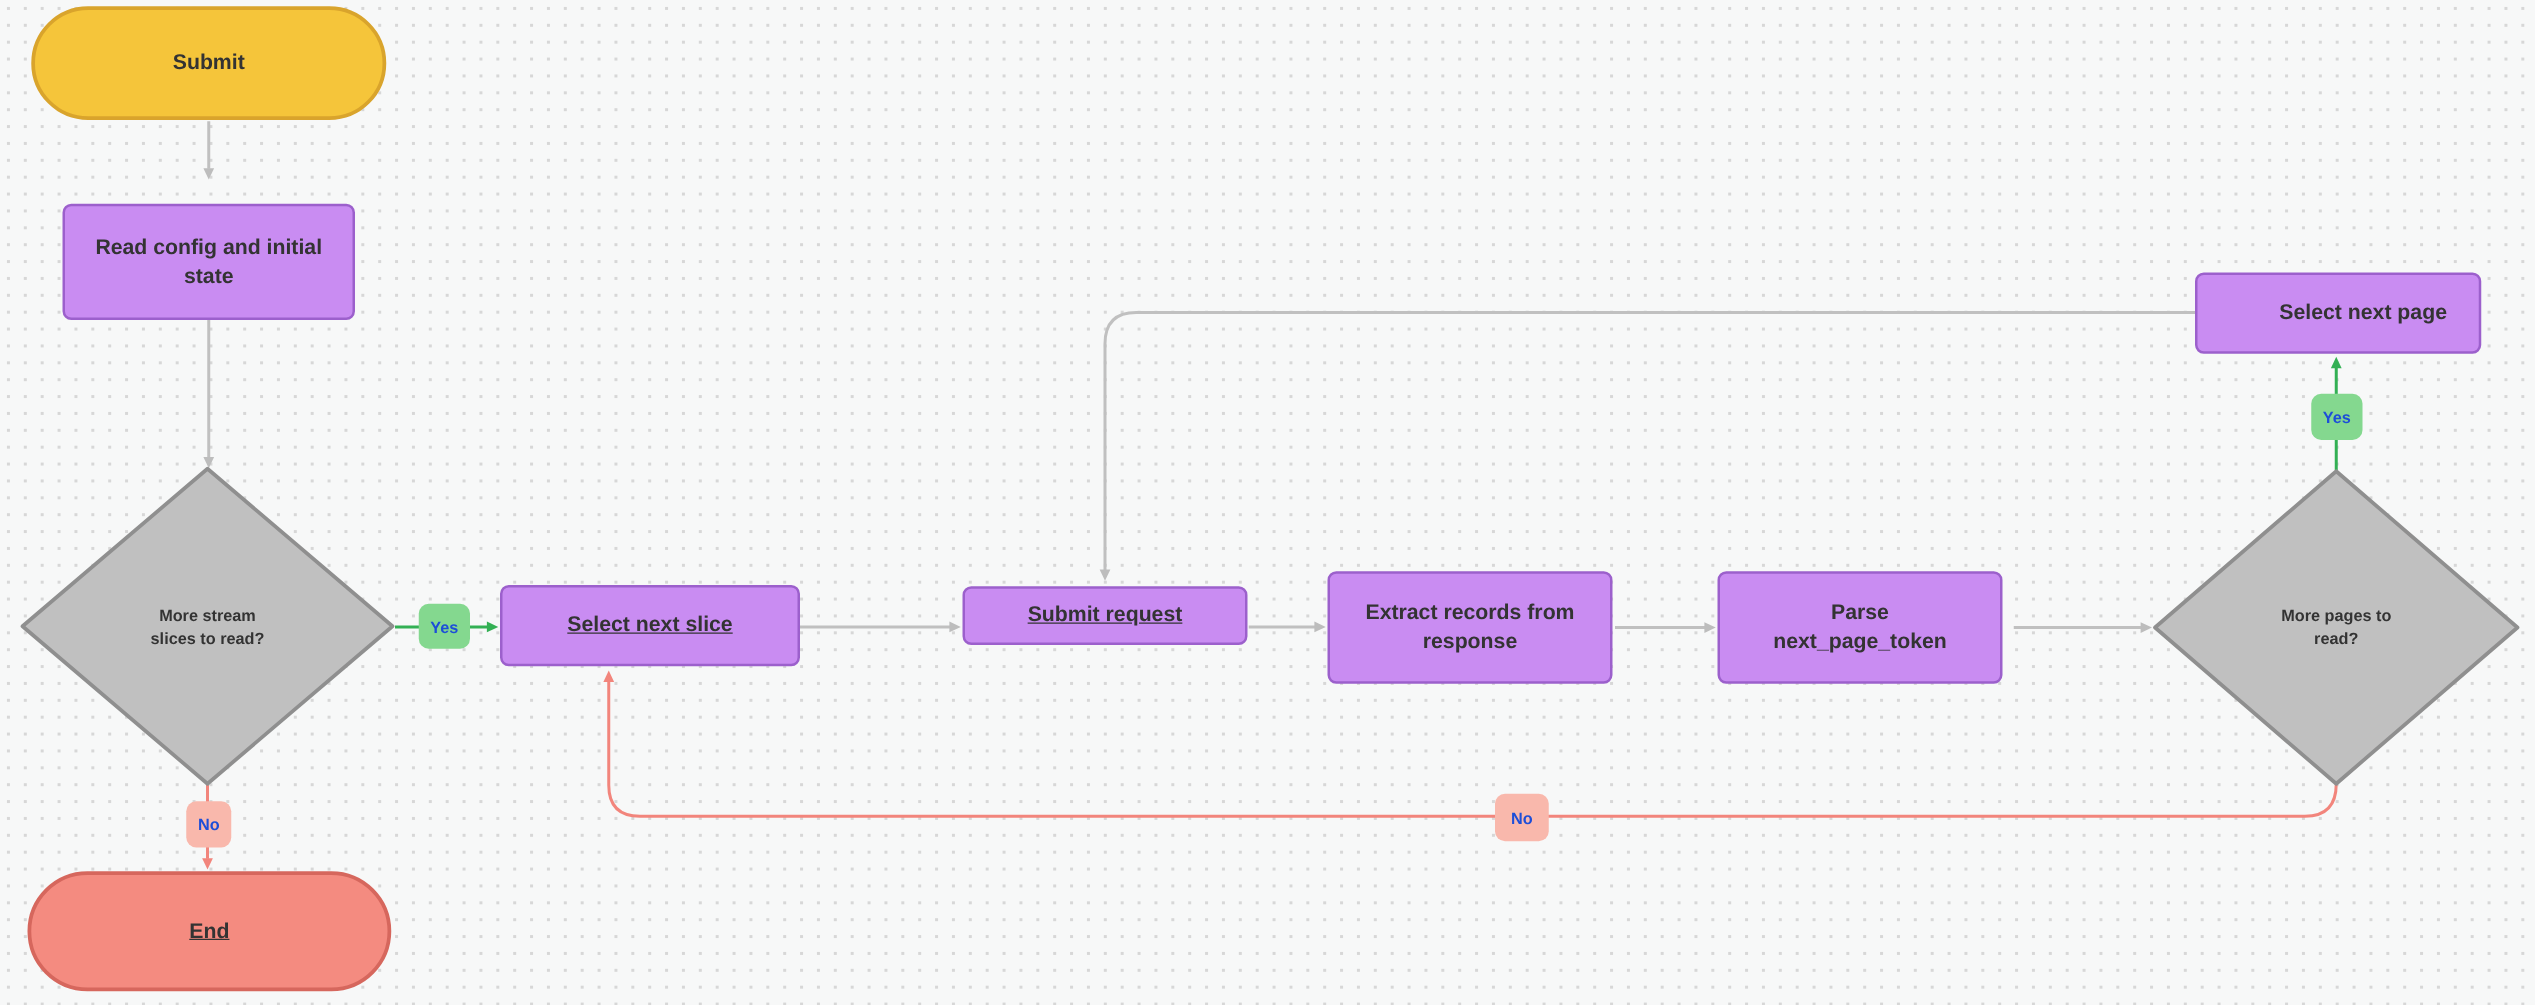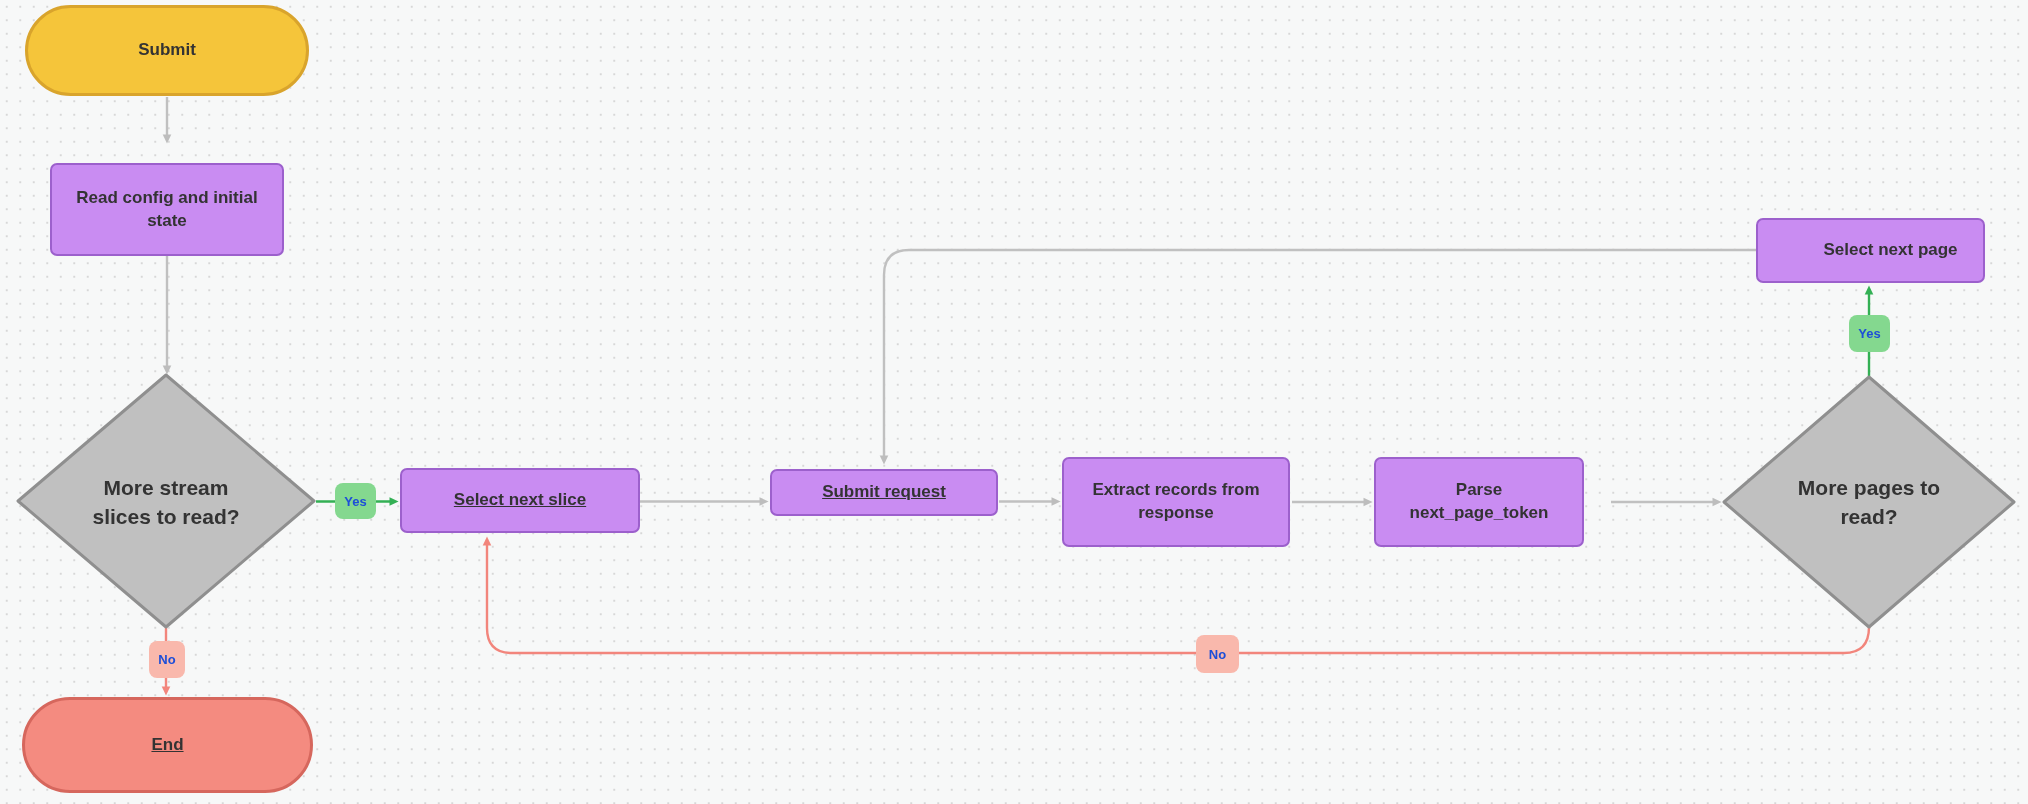--- a/index.html
+++ b/index.html
@@ -19,21 +19,21 @@
     display:flex;align-items:center;justify-content:center;
     text-align:center;font-size:17px;font-weight:600;line-height:1.35;
     white-space:pre-line;color:#333;
   }
   .proc{background:#C98CF2;border:2.5px solid #9C60CC;border-radius:7px;}
   .pill-start{background:#F5C53A;border:3px solid #D9A42C;border-radius:46px;}
   .pill-end{background:#F48B80;border:3px solid #D6675D;border-radius:48px;}
   .diamond-label{
     position:absolute;z-index:3;
     display:flex;align-items:center;justify-content:center;
-    text-align:center;font-size:21px;font-weight:600;line-height:1.4;
+    text-align:center;font-size:13px;font-weight:600;line-height:1.4;
     white-space:pre-line;color:#333;pointer-events:none;
   }
   .badge{
     position:absolute;z-index:4;box-sizing:border-box;
     display:flex;align-items:center;justify-content:center;
     font-size:13px;font-weight:700;color:#1d4ed8;border-radius:8px;
   }
   .badge.yes{background:#84D88F;}
   .badge.no{background:#F9B8AC;}
 </style>
@@ -78,21 +78,21 @@
   <div class="node proc" style="left:50px;top:143px;width:234px;height:93px;margin-top:20px;">Read config and initial
 state</div>
 
   <div class="node proc" style="left:400px;top:468px;width:240px;height:65px;text-decoration:underline;">Select next slice</div>
 
   <div class="node proc" style="left:770px;top:469px;width:228px;height:47px;text-decoration:underline;">Submit request</div>
 
   <div class="node proc" style="left:1062px;top:457px;width:228px;height:90px;">Extract records from
 response</div>
 
-  <div class="node proc" style="left:1374px;top:457px;width:210px;height:90px;">Parse
+  <div class="node proc" style="left:1374px;top:457px;width:228px;height:90px;">Parse
 next_page_token</div>
 
   <div class="node proc" style="left:1756px;top:218px;width:229px;height:65px;padding-left:40px;">Select next page</div>
 
   <div class="node pill-end" style="left:22px;top:697px;width:291px;height:96px;text-decoration:underline;">End</div>
 
   <div class="diamond-label" style="left:50px;top:452px;width:232px;height:100px;">More stream
 slices to read?</div>
 
   <div class="diamond-label" style="left:1754px;top:452px;width:230px;height:100px;">More pages to

